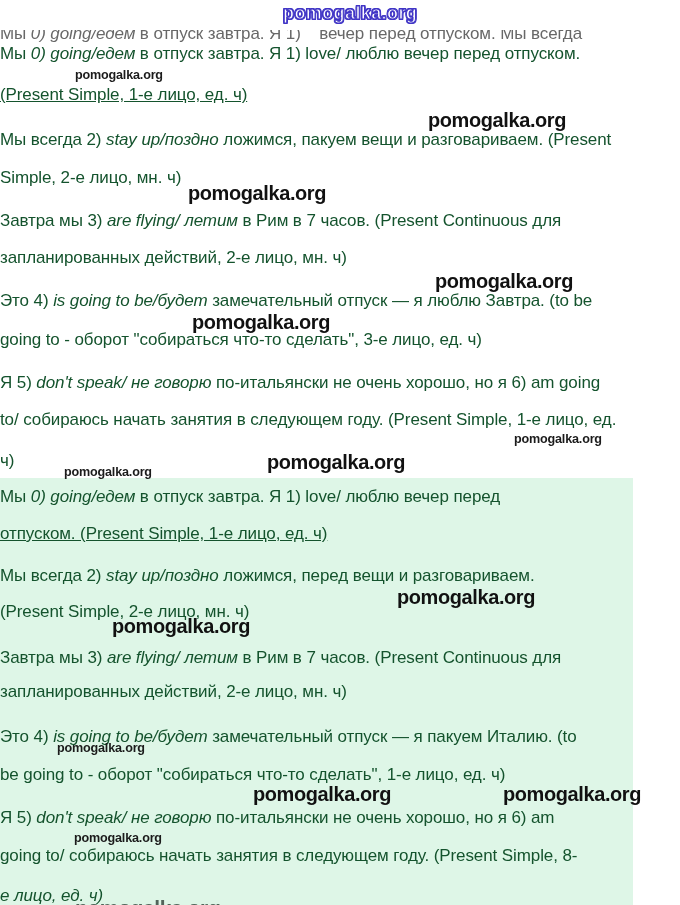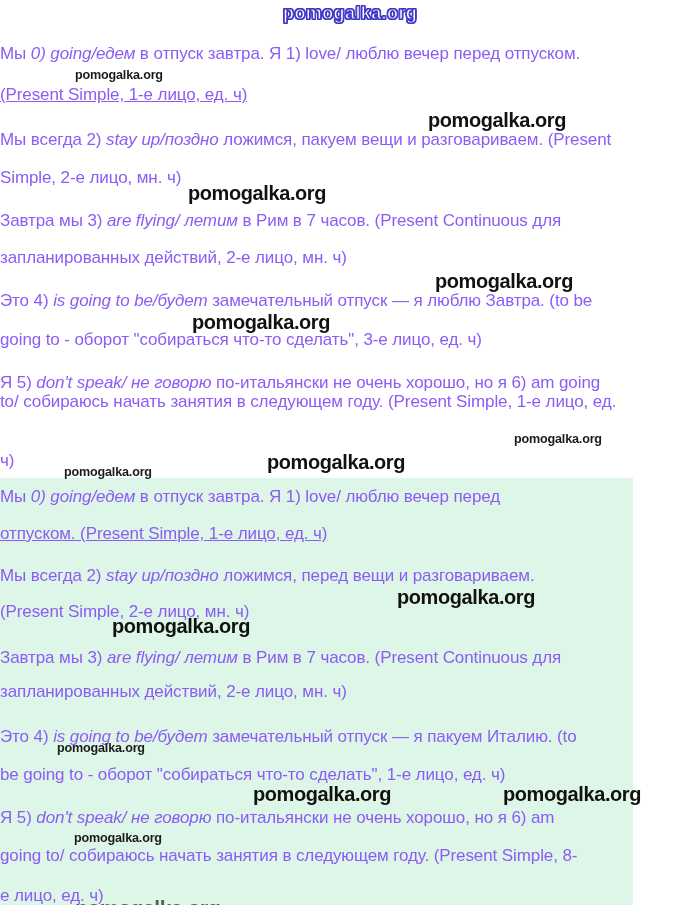--- a/index.html
+++ b/index.html
@@ -8,21 +8,21 @@
     background:#ffffff;
     font-family:"Liberation Sans","DejaVu Sans",sans-serif;
     color:#3c3c3c;
   }
   .green-bg{
     position:absolute;left:0;top:478px;width:633px;height:427px;
     background:#def6e7;
   }
   .line{
     position:absolute;left:0;font-size:17px;line-height:20px;
-    white-space:pre;letter-spacing:-0.1px;color:#8b5cf6;
+    white-space:pre;letter-spacing:-0.1px;color:#14532d;
   }
   .line em{font-style:italic;}
   .clip-top{
     position:absolute;left:0;top:30px;height:15px;overflow:hidden;
     width:680px;
   }
   .clip-top .line{position:relative;top:-6px;color:#686868;}
   .wm{position:absolute;white-space:pre;}
   .wm-big{
     font-weight:700;font-size:21px;color:#111111;
@@ -46,46 +46,49 @@
     position:relative;top:-2px;display:inline-block;
     font-weight:700;font-size:21px;color:#24342b;letter-spacing:-0.4px;
   }
 </style>
 </head>
 <body>
 
 <div class="page">
   <div class="green-bg"></div>
 
+  <div class="clip-top">
+    <div class="line" id="clip-top-line"><span>Мы </span><em>0) going/едем</em><span> в отпуск завтра. Я 1)    вечер перед отпуском. Мы всегда</span></div>
+  </div>
 
   <div id="white-lines">
       <div class="line" style="top: 44px;"><span>Мы </span><em>0) going/едем</em><span> в отпуск завтра. Я 1) love/ люблю вечер перед отпуском.</span></div>
       <div class="line" style="top: 85px; text-decoration: underline;"><span>(Present Simple, 1-е лицо, ед. ч)</span></div>
       <div class="line" style="top: 130px;"><span>Мы всегда 2) </span><em>stay up/поздно</em><span> ложимся, пакуем вещи и разговариваем. (Present</span></div>
       <div class="line" style="top: 168px;"><span>Simple, 2-е лицо, мн. ч)</span></div>
       <div class="line" style="top: 211px;"><span>Завтра мы 3) </span><em>are flying/ летим</em><span> в Рим в 7 часов. (Present Continuous для</span></div>
       <div class="line" style="top: 248px;"><span>запланированных действий, 2-е лицо, мн. ч)</span></div>
       <div class="line" style="top: 291px;"><span>Это 4) </span><em>is going to be/будет</em><span> замечательный отпуск — я люблю Завтра. (to be</span></div>
       <div class="line" style="top: 330px;"><span>going to - оборот "собираться что-то сделать", 3-е лицо, ед. ч)</span></div>
       <div class="line" style="top: 373px;"><span>Я 5) </span><em>don't speak/ не говорю</em><span> по-итальянски не очень хорошо, но я 6) am going</span></div>
-      <div class="line" style="top: 392px; text-align: right;"><span>to/ собираюсь начать занятия в следующем году. (Present Simple, 1-е лицо, ед.</span></div>
+      <div class="line" style="top: 410px; text-align: right;"><span>to/ собираюсь начать занятия в следующем году. (Present Simple, 1-е лицо, ед.</span></div>
       <div class="line" style="top: 451px;"><span>ч)</span></div>
     </div>
   <div id="green-lines">
       <div class="line" style="top: 487px;"><span>Мы </span><em>0) going/едем</em><span> в отпуск завтра. Я 1) love/ люблю вечер перед</span></div>
       <div class="line" style="top: 524px; text-decoration: underline;"><span>отпуском. (Present Simple, 1-е лицо, ед. ч)</span></div>
       <div class="line" style="top: 566px;"><span>Мы всегда 2) </span><em>stay up/поздно</em><span> ложимся, перед вещи и разговариваем.</span></div>
       <div class="line" style="top: 602px;"><span>(Present Simple, 2-е лицо, мн. ч)</span></div>
       <div class="line" style="top: 648px;"><span>Завтра мы 3) </span><em>are flying/ летим</em><span> в Рим в 7 часов. (Present Continuous для</span></div>
       <div class="line" style="top: 682px;"><span>запланированных действий, 2-е лицо, мн. ч)</span></div>
       <div class="line" style="top: 727px;"><span>Это 4) </span><em>is going to be/будет</em><span> замечательный отпуск — я пакуем Италию. (to</span></div>
       <div class="line" style="top: 765px;"><span>be going to - оборот "собираться что-то сделать", 1-е лицо, ед. ч)</span></div>
       <div class="line" style="top: 808px;"><span>Я 5) </span><em>don't speak/ не говорю</em><span> по-итальянски не очень хорошо, но я 6) am</span></div>
       <div class="line" style="top: 846px;"><span>going to/ собираюсь начать занятия в следующем году. (Present Simple, 8-</span></div>
-      <div class="line" style="top: 886px;"><span>е лицо, ед. ч)</span></div>
+      <div class="line" style="top: 886px; font-style: italic;"><span>е лицо, ед. ч)</span></div>
     </div>
   <div id="watermark-layer">
       <div class="wm wm-outline" style="left: 283px; top: 3px;">pomogalka.org</div>
       <div class="wm wm-small" style="left: 75px; top: 67px;">pomogalka.org</div>
       <div class="wm wm-big" style="left: 428px; top: 108px;">pomogalka.org</div>
       <div class="wm wm-big" style="left: 188px; top: 181px;">pomogalka.org</div>
       <div class="wm wm-big" style="left: 435px; top: 269px;">pomogalka.org</div>
       <div class="wm wm-big" style="left: 192px; top: 310px;">pomogalka.org</div>
       <div class="wm wm-small" style="left: 514px; top: 431px;">pomogalka.org</div>
       <div class="wm wm-big" style="left: 267px; top: 450px;">pomogalka.org</div>

